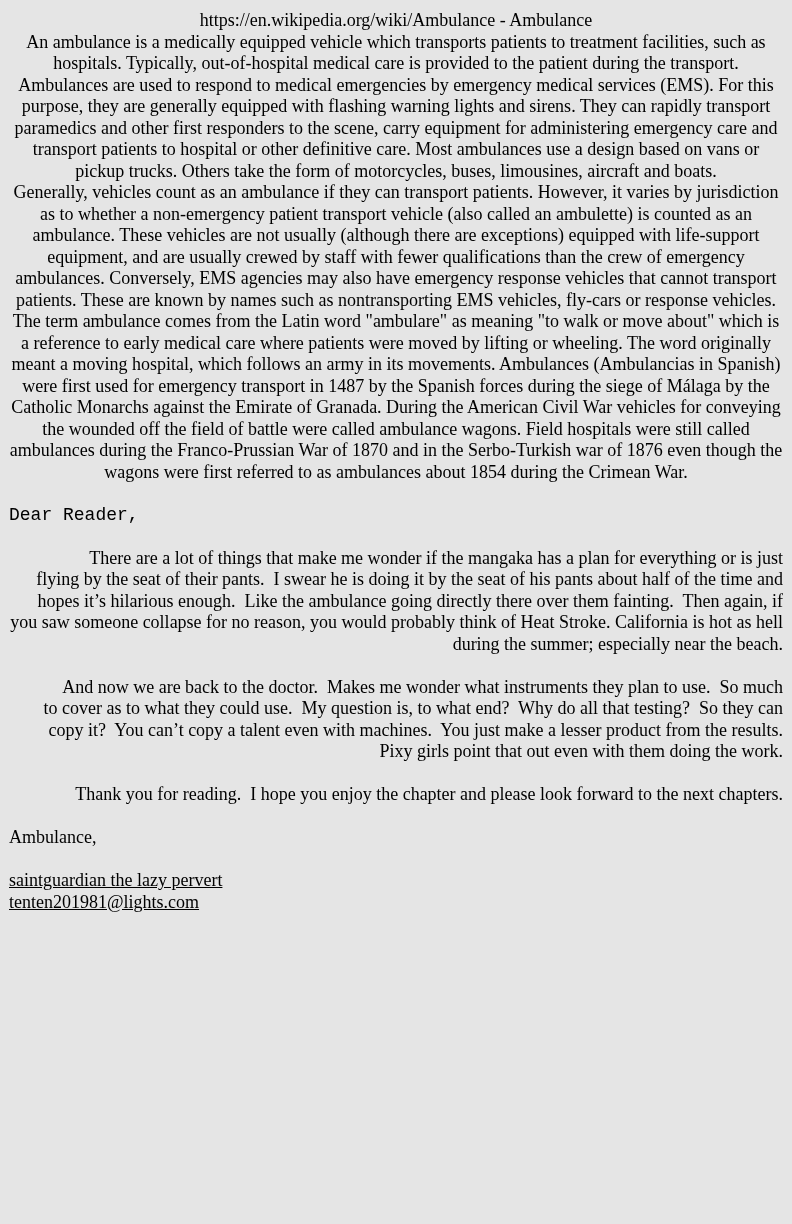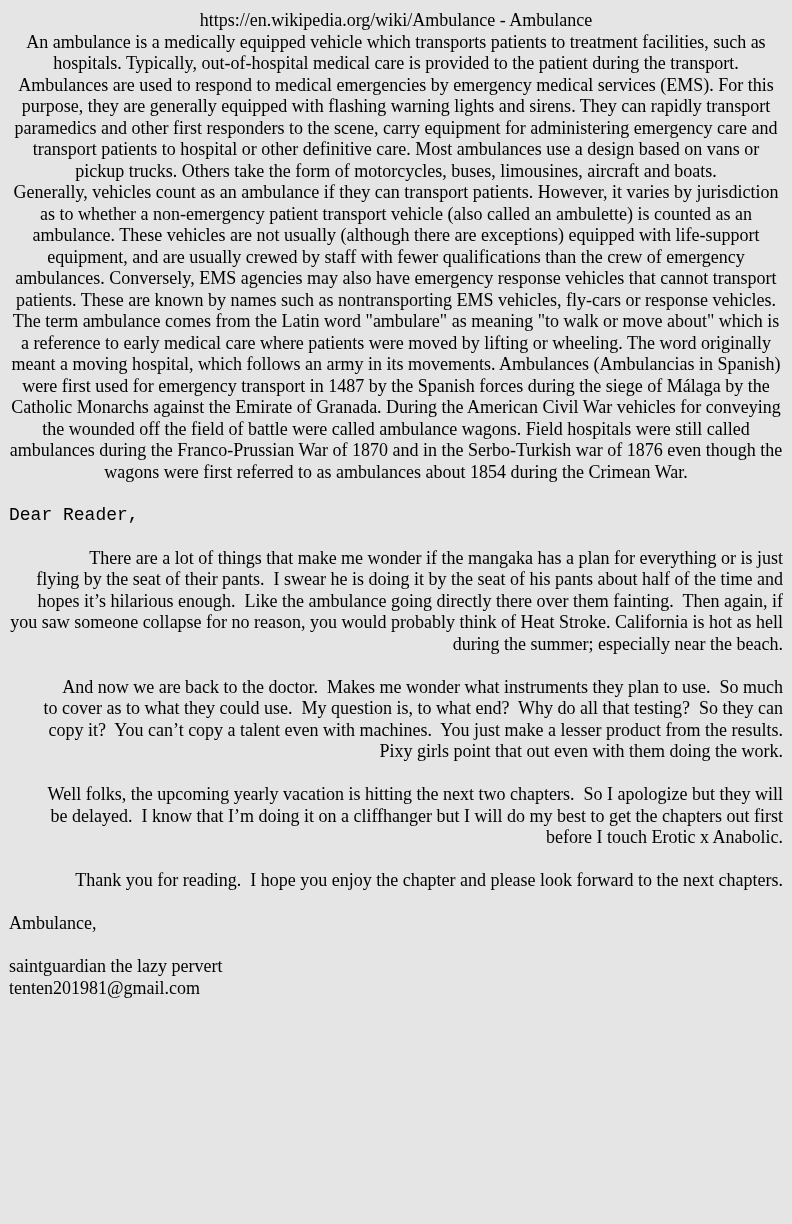--- a/index.html
+++ b/index.html
@@ -37,43 +37,43 @@
     text-align: right;
   }
   .closing {
     margin: 21.5px 0 0 0;
   }
   .signature-block {
     margin-top: 21.5px;
   }
   .signature-block div {
     margin: 0;
+    text-decoration: underline;
   }
 </style>
 </head>
 <body>
 
 <div class="page">
 
   <div class="wiki-block">
     <p>https://en.wikipedia.org/wiki/Ambulance - Ambulance</p>
     <p>An ambulance is a medically equipped vehicle which transports patients to treatment facilities, such as hospitals. Typically, out-of-hospital medical care is provided to the patient during the transport. Ambulances are used to respond to medical emergencies by emergency medical services (EMS). For this purpose, they are generally equipped with flashing warning lights and sirens. They can rapidly transport paramedics and other first responders to the scene, carry equipment for administering emergency care and transport patients to hospital or other definitive care. Most ambulances use a design based on vans or pickup trucks. Others take the form of motorcycles, buses, limousines, aircraft and boats.</p>
     <p>Generally, vehicles count as an ambulance if they can transport patients. However, it varies by jurisdiction as to whether a non-emergency patient transport vehicle (also called an ambulette) is counted as an ambulance. These vehicles are not usually (although there are exceptions) equipped with life-support equipment, and are usually crewed by staff with fewer qualifications than the crew of emergency ambulances. Conversely, EMS agencies may also have emergency response vehicles that cannot transport patients. These are known by names such as nontransporting EMS vehicles, fly-cars or response vehicles. The term ambulance comes from the Latin word "ambulare" as meaning "to walk or move about" which is a reference to early medical care where patients were moved by lifting or wheeling. The word originally meant a moving hospital, which follows an army in its movements. Ambulances (Ambulancias in Spanish) were first used for emergency transport in 1487 by the Spanish forces during the siege of Málaga by the Catholic Monarchs against the Emirate of Granada. During the American Civil War vehicles for conveying the wounded off the field of battle were called ambulance wagons. Field hospitals were still called ambulances during the Franco-Prussian War of 1870 and in the Serbo-Turkish war of 1876 even though the wagons were first referred to as ambulances about 1854 during the Crimean War.</p>
   </div>
 
   <p class="salutation">Dear Reader,</p>
 
   <p class="letter-para">There are a lot of things that make me wonder if the mangaka has a plan for everything or is just flying by the seat of their pants.  I swear he is doing it by the seat of his pants about half of the time and hopes it’s hilarious enough.  Like the ambulance going directly there over them fainting.  Then again, if you saw someone collapse for no reason, you would probably think of Heat Stroke. California is hot as hell during the summer; especially near the beach.</p>
 
   <p class="letter-para">And now we are back to the doctor.  Makes me wonder what instruments they plan to use.  So much to cover as to what they could use.  My question is, to what end?  Why do all that testing?  So they can copy it?  You can’t copy a talent even with machines.  You just make a lesser product from the results.  Pixy girls point that out even with them doing the work.</p>
 
-  <p class="letter-para">Well folks, the upcoming yearly vacation is hitting the next two chapters.  So I apologize but they will be delayed.  I know that I’m doing it on a cliffhanger but I will do my best to get the chapters out first before I touch Erotic x Anabolic.</p>
 
   <p class="letter-para">Thank you for reading.  I hope you enjoy the chapter and please look forward to the next chapters.</p>
 
   <p class="closing">Ambulance,</p>
 
   <div class="signature-block">
     <div>saintguardian the lazy pervert</div>
-    <div>tenten201981@gmail.com</div>
+    <div>tenten201981@lights.com</div>
   </div>
 
 </div>
 
 </body></html>

